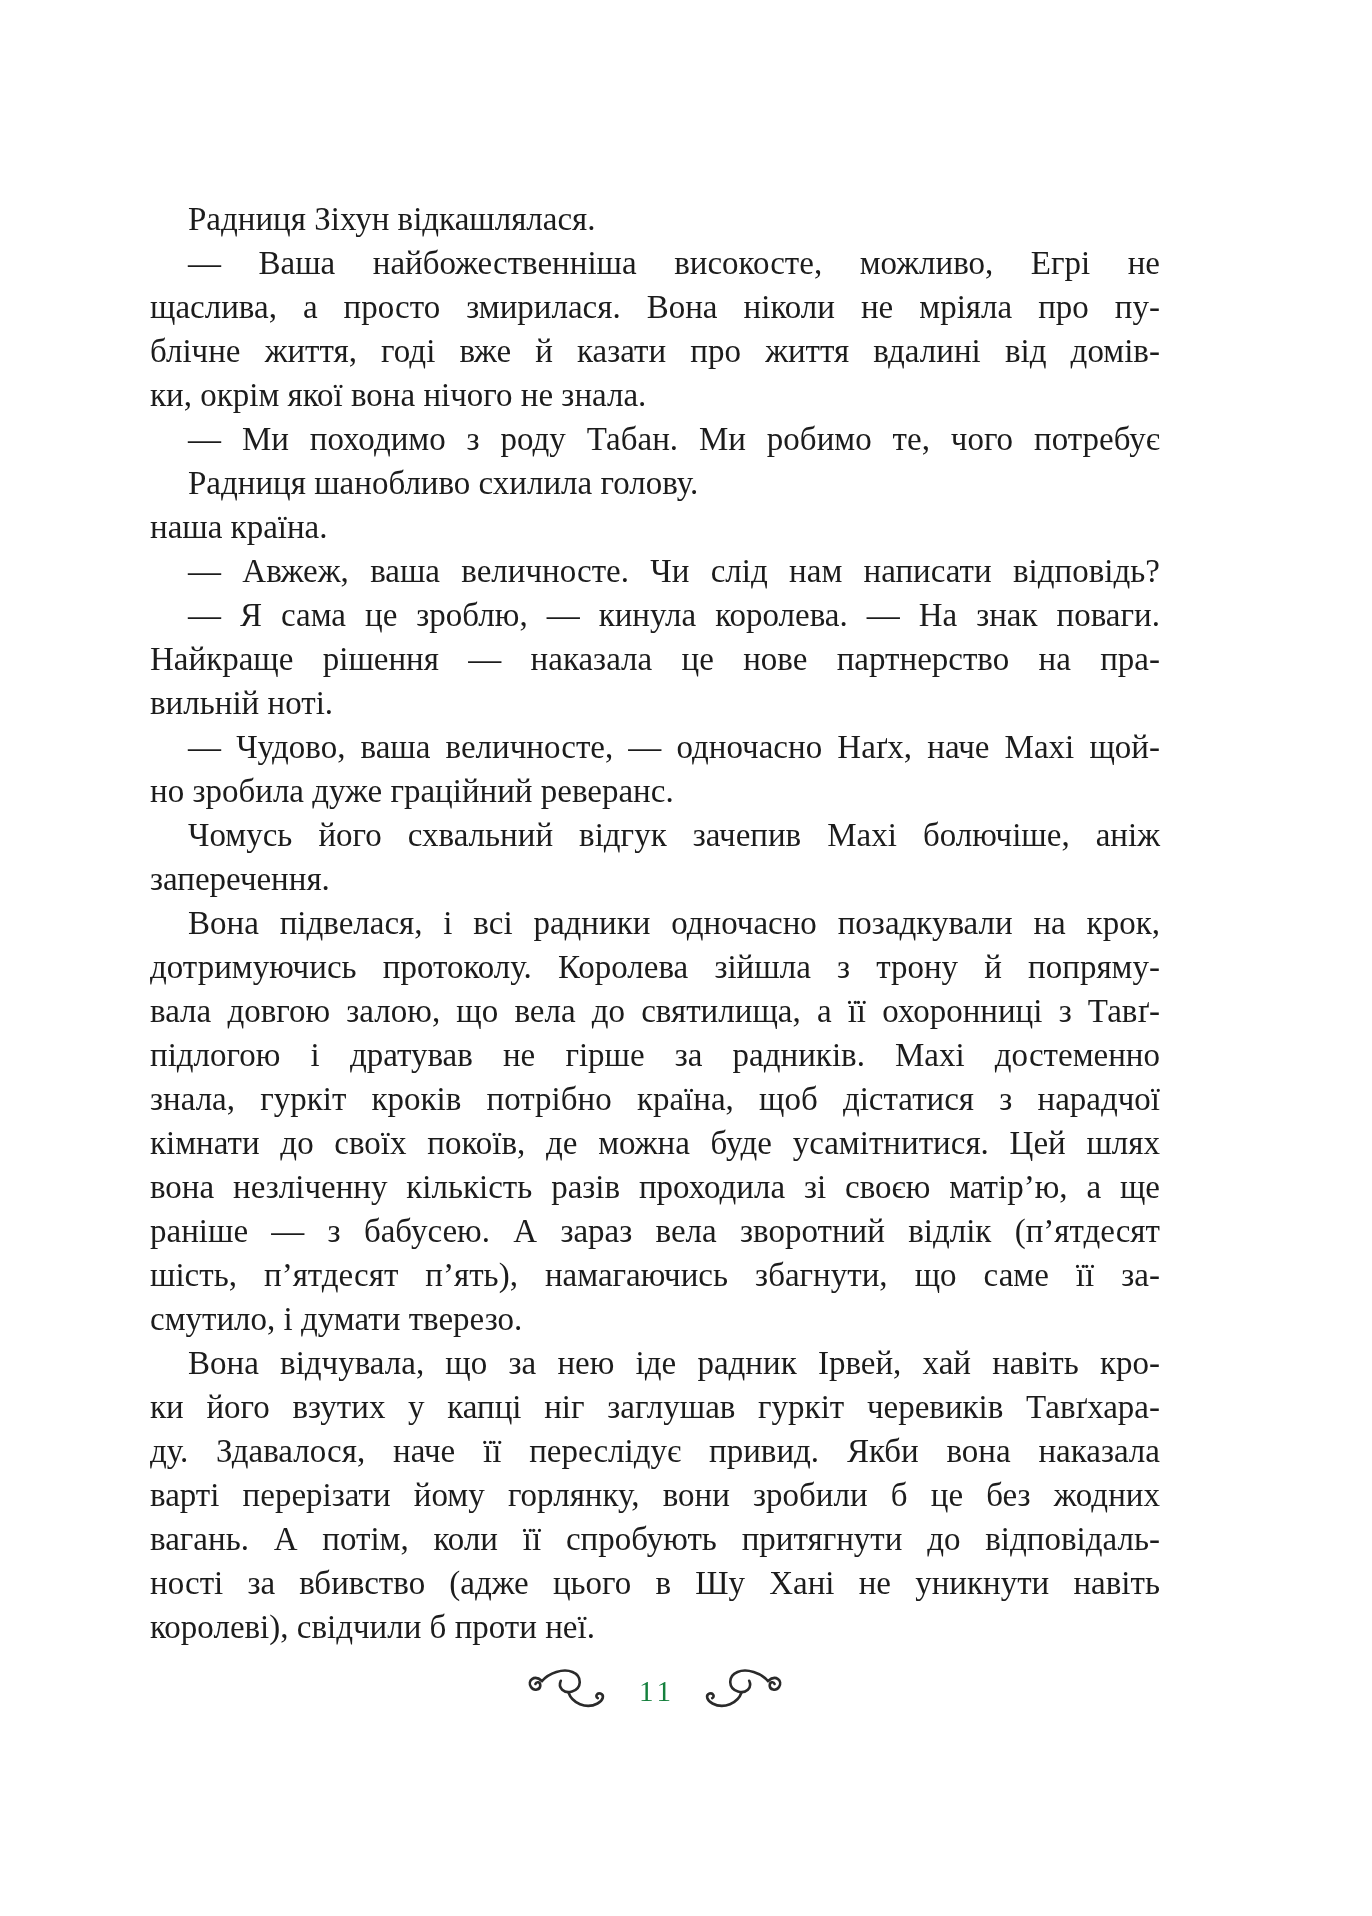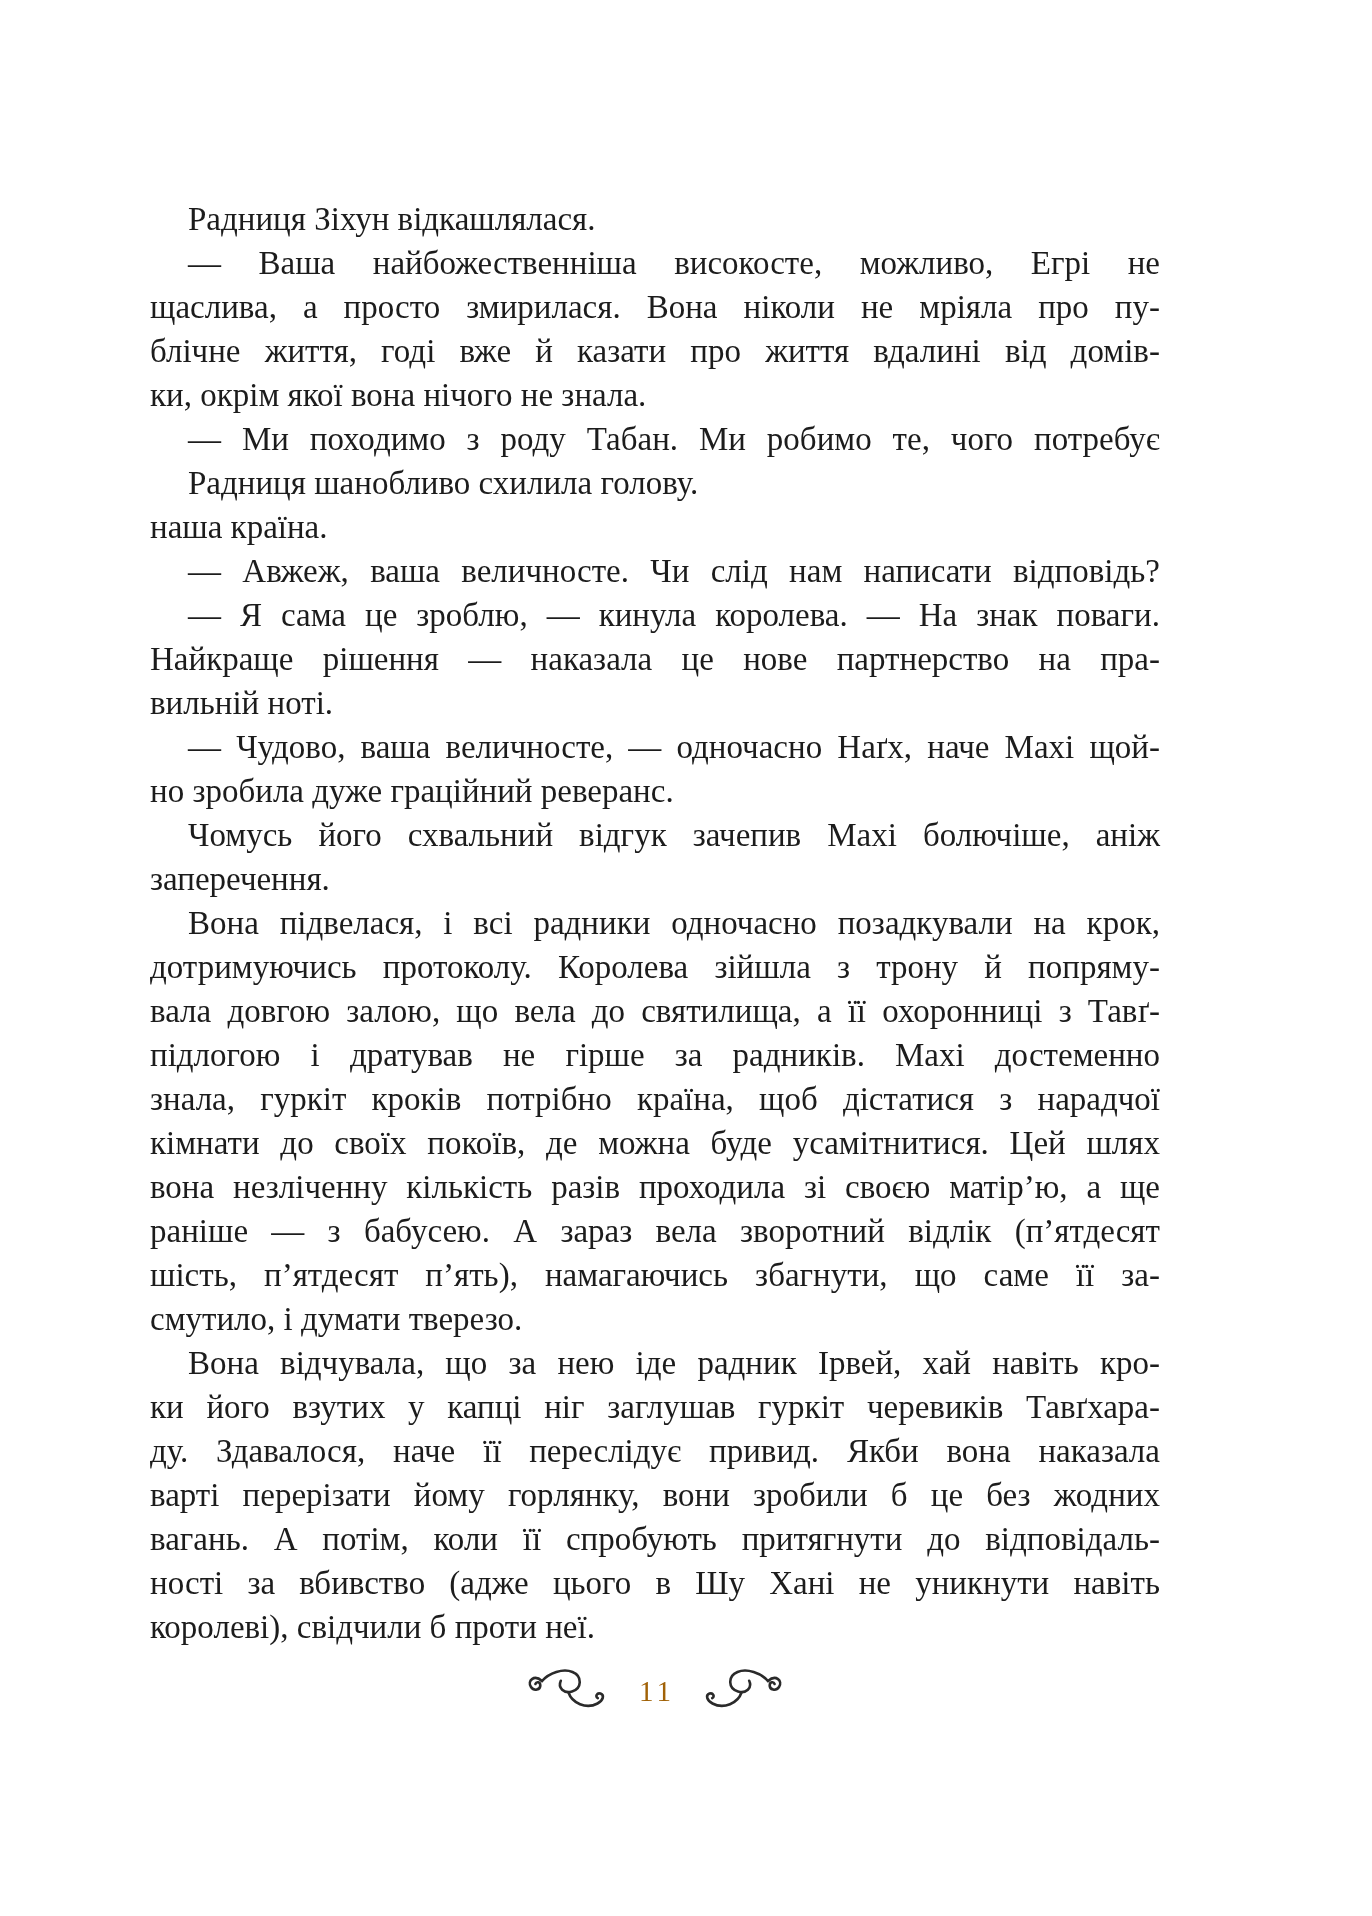--- a/index.html
+++ b/index.html
@@ -58,21 +58,21 @@
   .flourish {
     display: inline-flex;
     width: 88px;
     height: 48px;
   }
   .flourish.right svg {
     transform: scaleX(-1);
   }
   .page-number {
     font-size: 29px;
-    color: #a16207;
+    color: #15803d;
     letter-spacing: 4px;
     padding-left: 4px;
     line-height: 48px;
   }
 </style>
 </head>
 <body>
 
 <div class="page">
 

